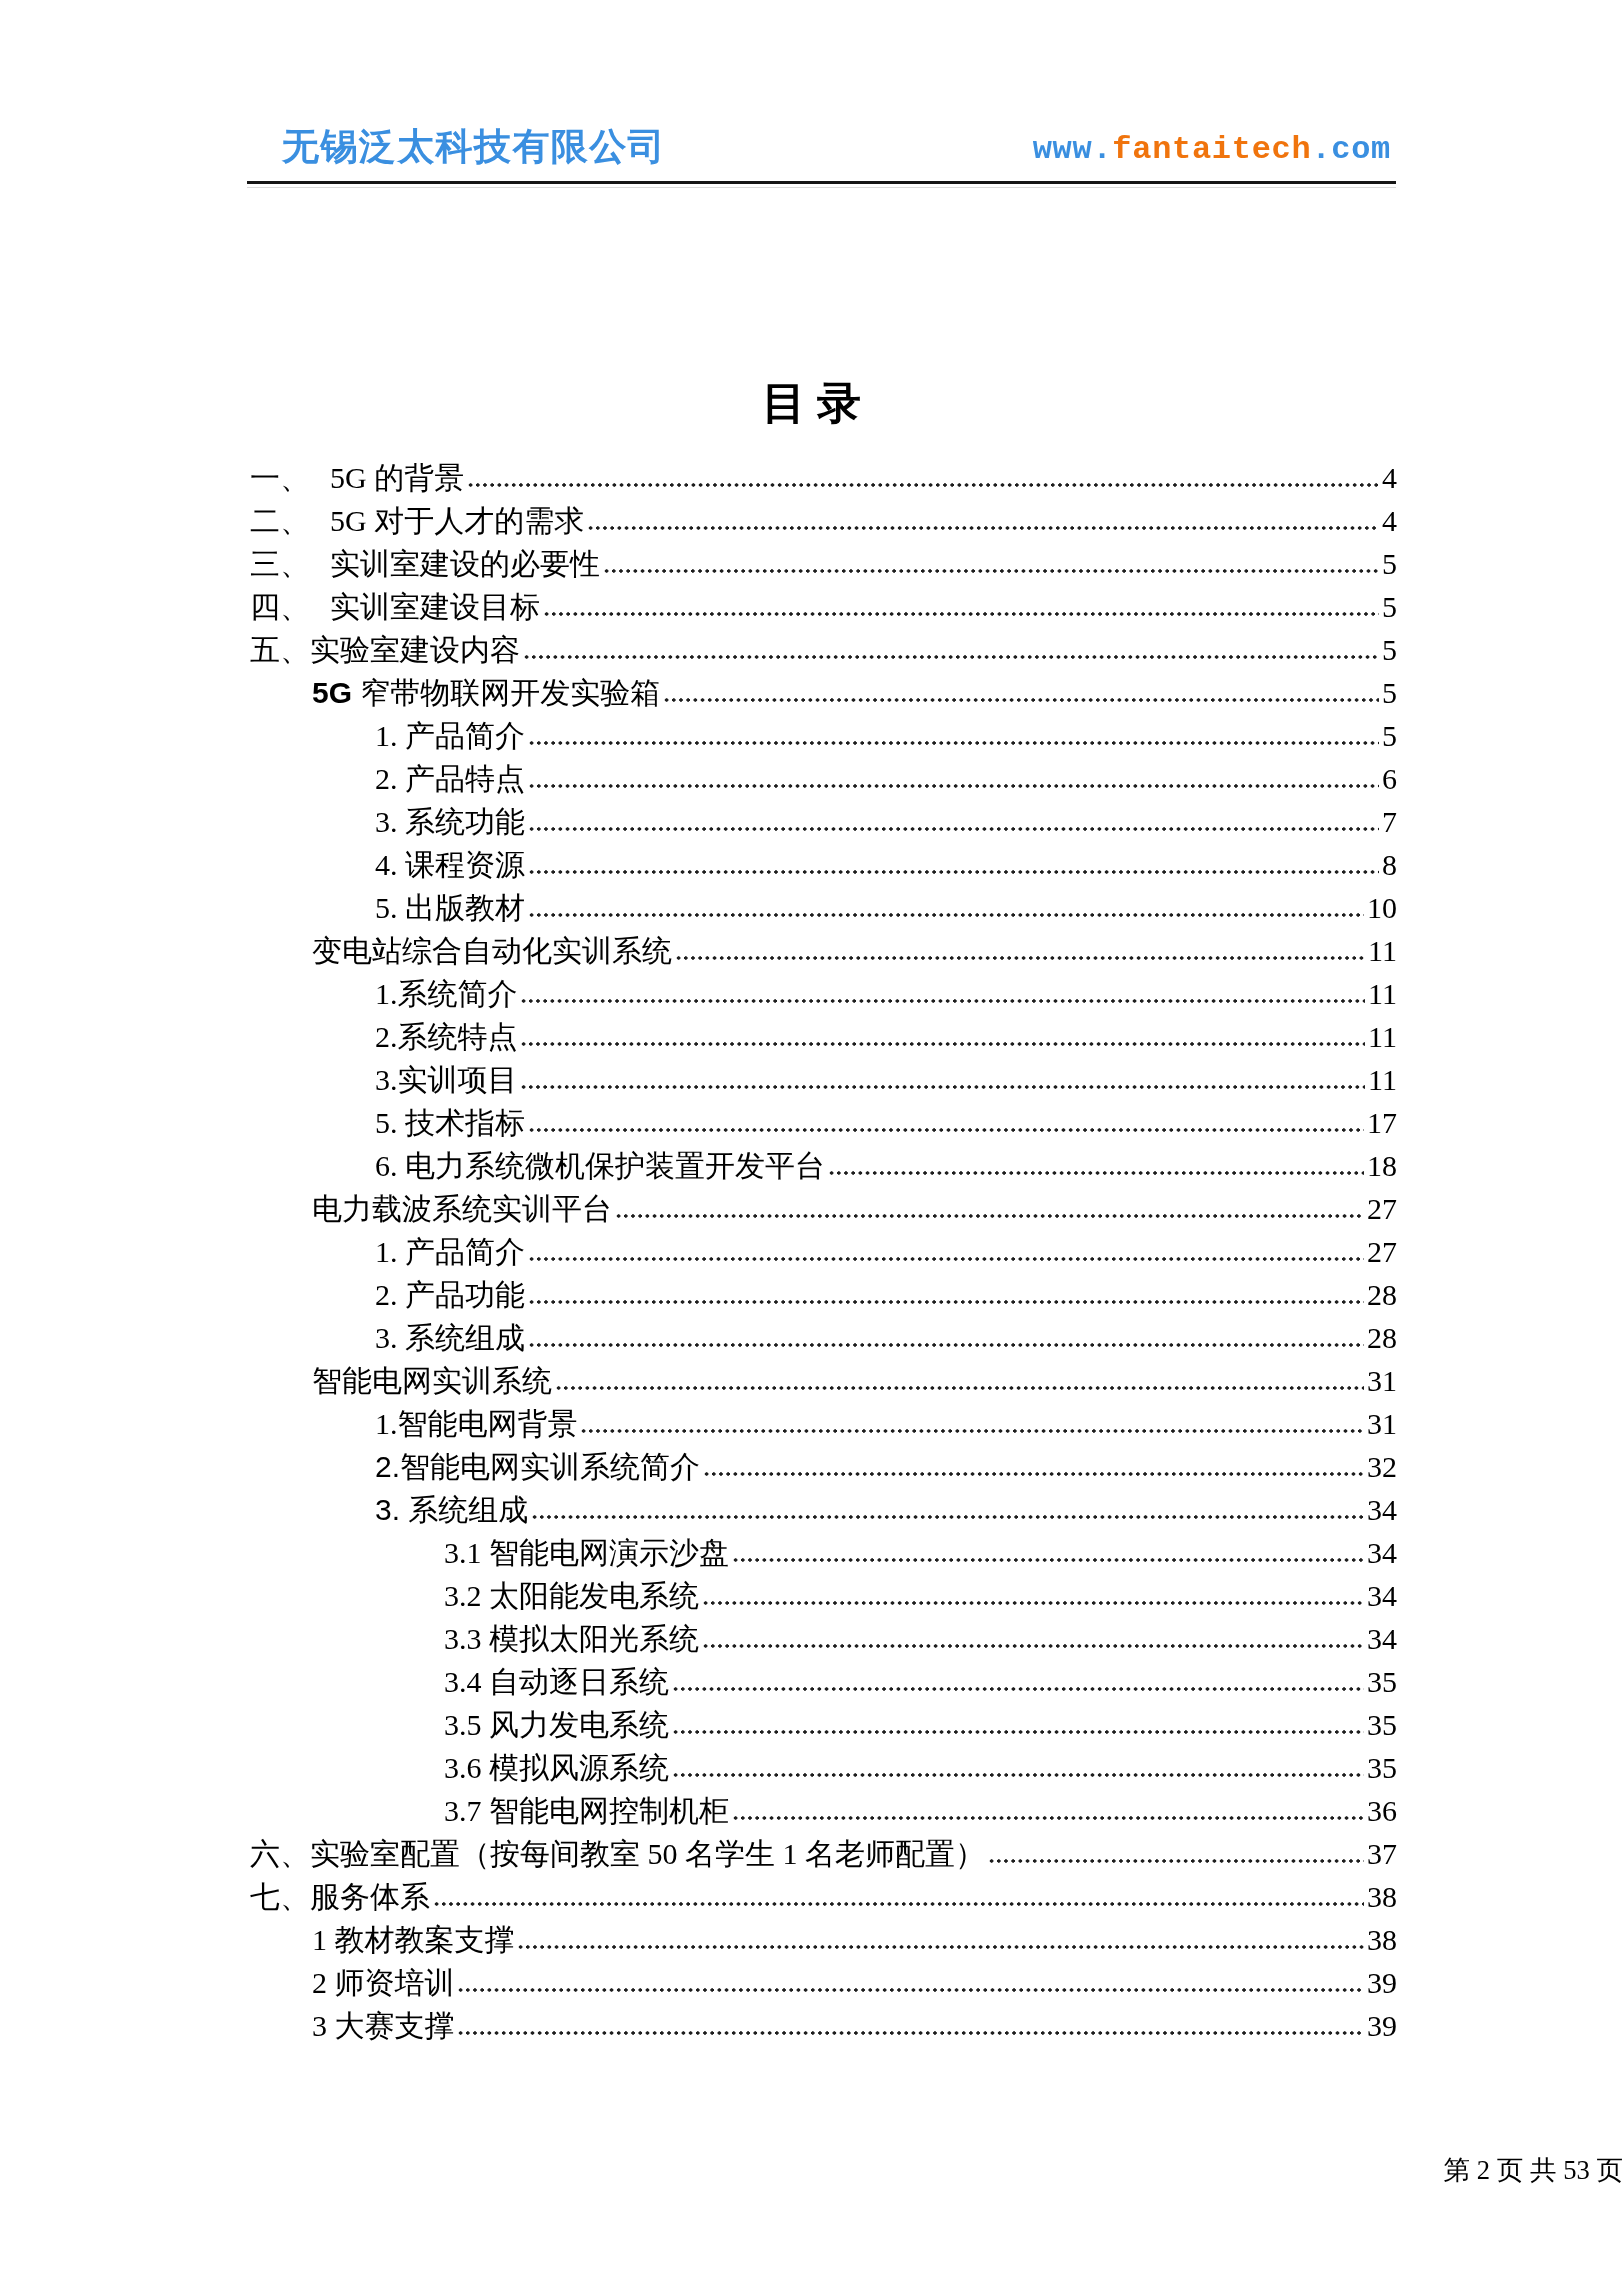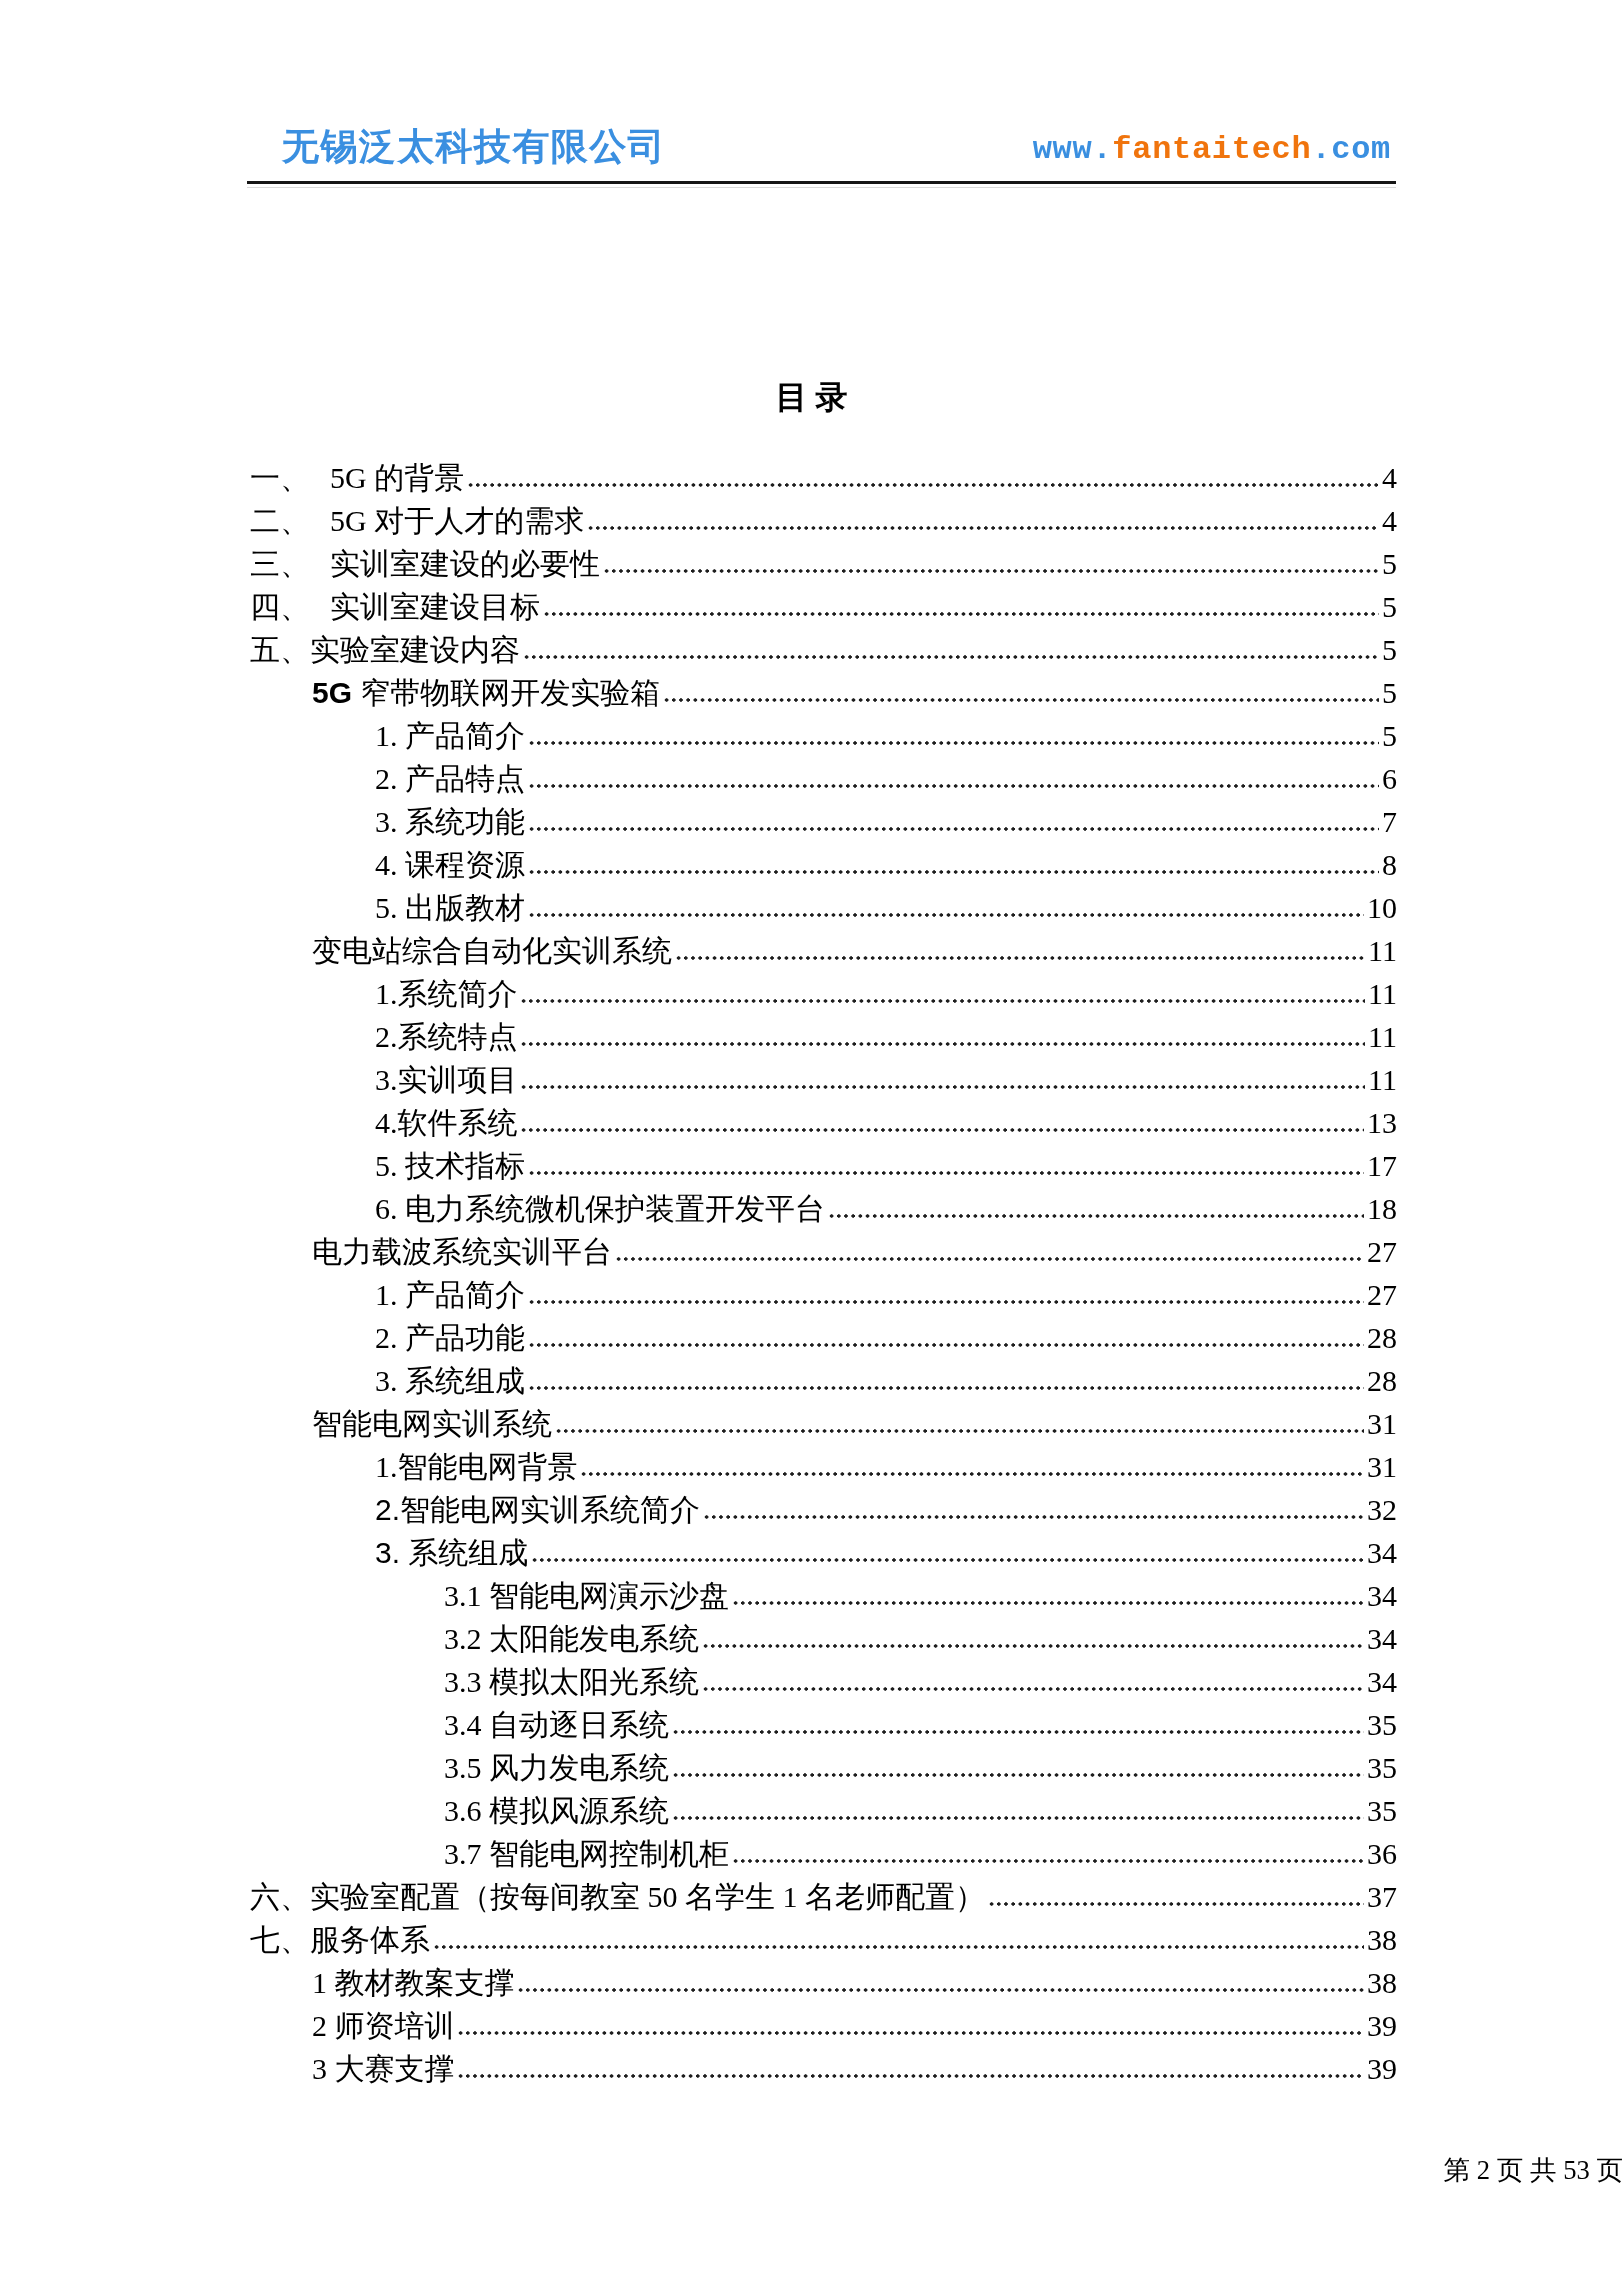--- a/index.html
+++ b/index.html
@@ -35,21 +35,21 @@
   }
   .header-rule::after{
     content:"";display:block;margin-top:2.7px;
     border-top:1.4px solid var(--rule_light,#d9d9d9);
   }
 
   
   .doc-title{
     position:absolute;left:0;right:0;top:379px;
     text-align:center;
-    font-size:32px;font-weight:bold;line-height:1.15;
+    font-size:44px;font-weight:bold;line-height:1.15;
     white-space:pre;
   }
 
   
   .toc{
     position:absolute;left:250px;top:451px;width:1147px;
   }
   .toc-row{
     display:flex;align-items:flex-end;
     height:43px;
@@ -185,26 +185,20 @@
     <span class="toc-page">11</span>
   </div>
       <div class="toc-row lvl-3">
     
     <span class="toc-label">3.实训项目</span>
     <span class="leader"></span>
     <span class="toc-page">11</span>
   </div>
       <div class="toc-row lvl-3">
     
-    <span class="toc-label">4.软件系统</span>
-    <span class="leader"></span>
-    <span class="toc-page">13</span>
-  </div>
-      <div class="toc-row lvl-3">
-    
     <span class="toc-label">5. 技术指标</span>
     <span class="leader"></span>
     <span class="toc-page">17</span>
   </div>
       <div class="toc-row lvl-3">
     
     <span class="toc-label">6. 电力系统微机保护装置开发平台</span>
     <span class="leader"></span>
     <span class="toc-page">18</span>
   </div>

